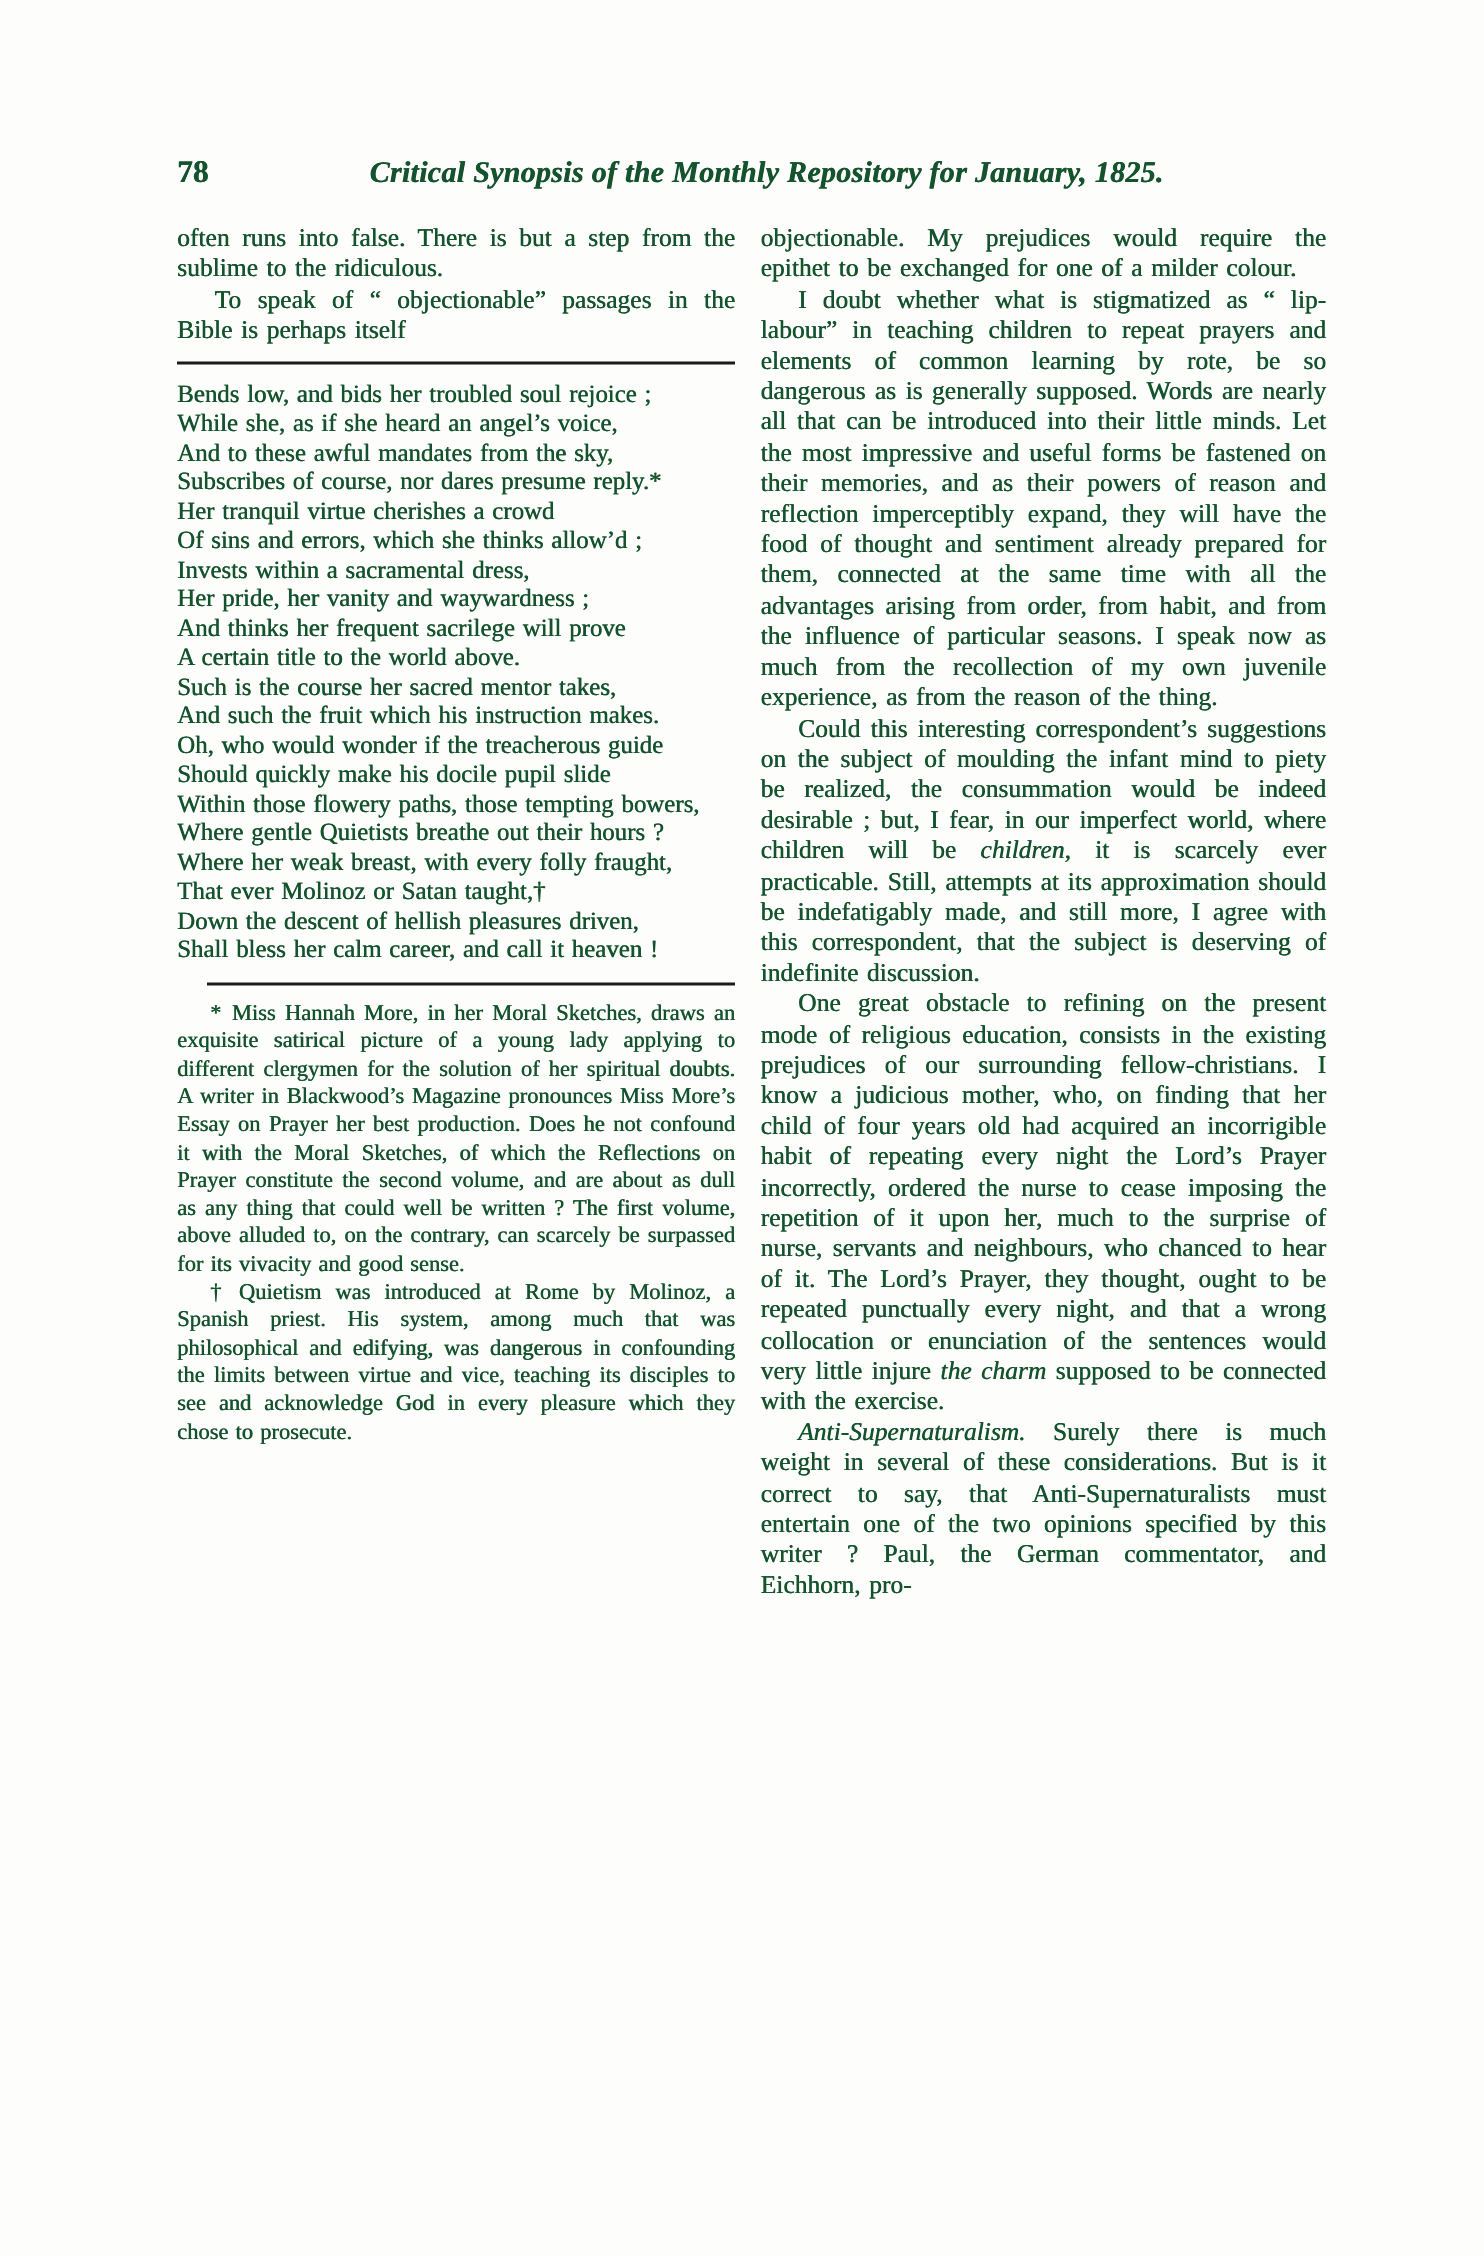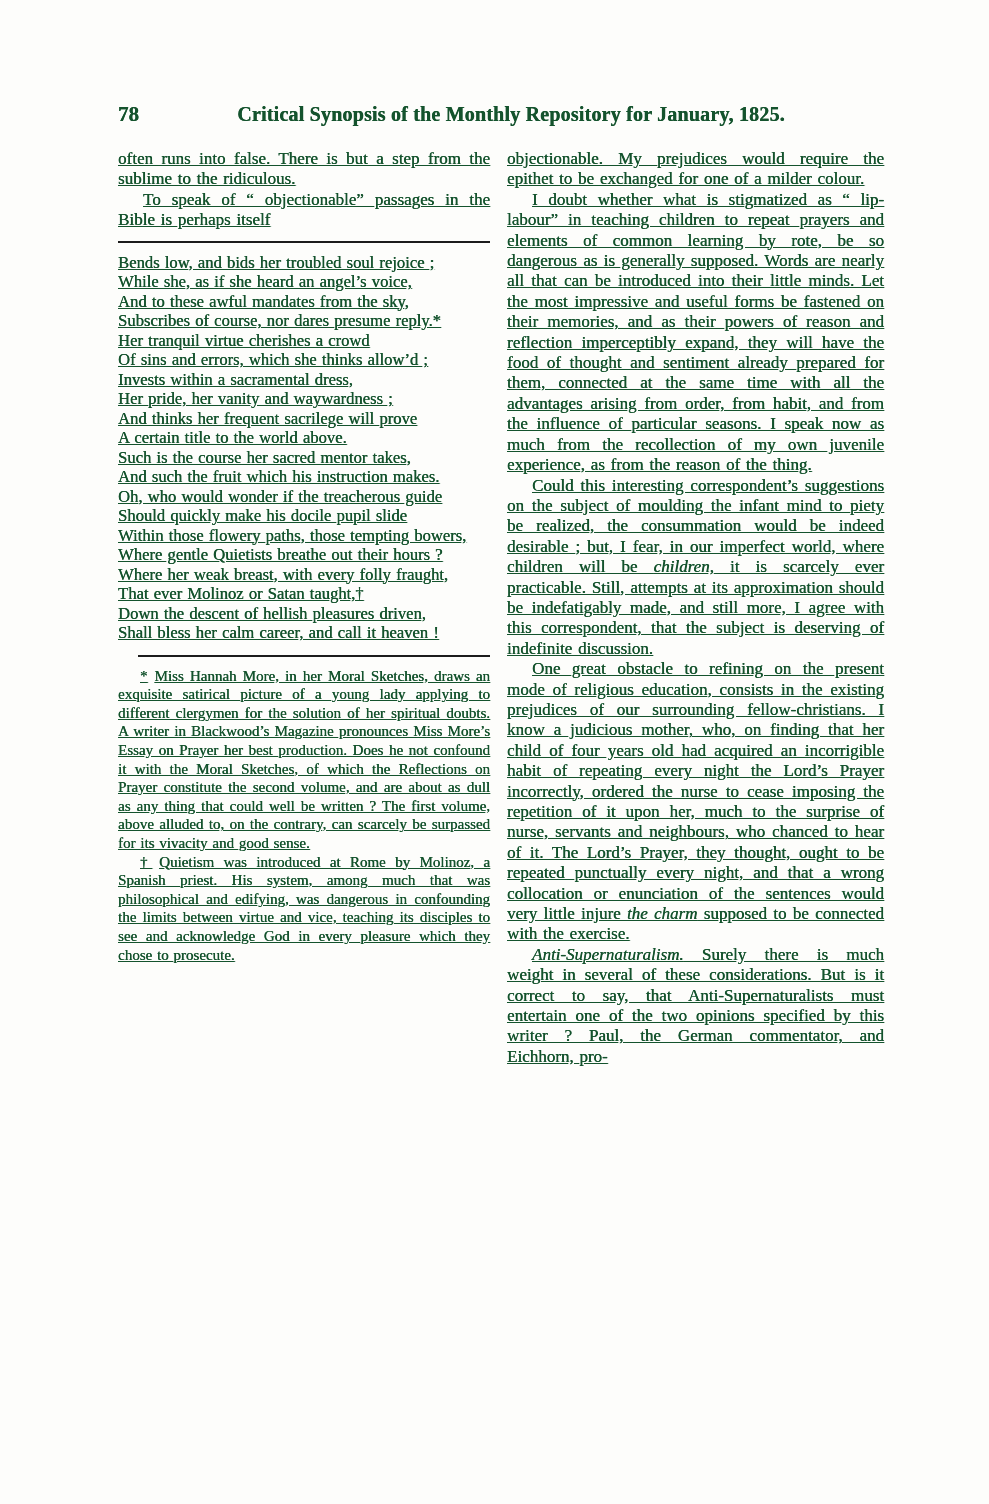--- a/index.html
+++ b/index.html
@@ -26,29 +26,29 @@
   }
   .pageno {
     font-weight: bold;
     font-size: 21px;
     width: 80px;
     flex: 0 0 auto;
   }
   .running-title {
     flex: 1;
     text-align: center;
+    font-style: italic;
     font-weight: bold;
     font-size: 20px;
     letter-spacing: 0.2px;
     padding-right: 60px;
   }
   .columns {
     display: flex;
     gap: 17px;
-    text-decoration: underline;
   }
   .col-left  { width: 372px; flex: 0 0 auto; }
   .col-right { width: 377px; flex: 0 0 auto; }
   .para {
     margin: 0;
     font-size: 17px;
     line-height: 20.4px;
     text-align: justify;
     word-spacing: 1.5px;
   }

